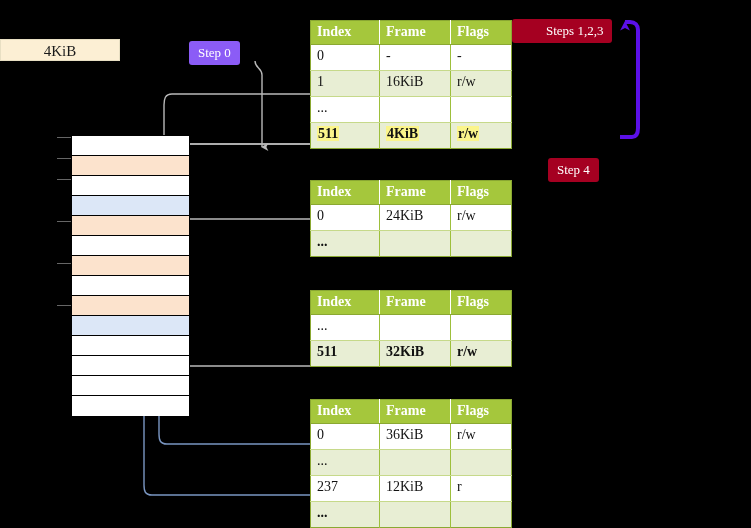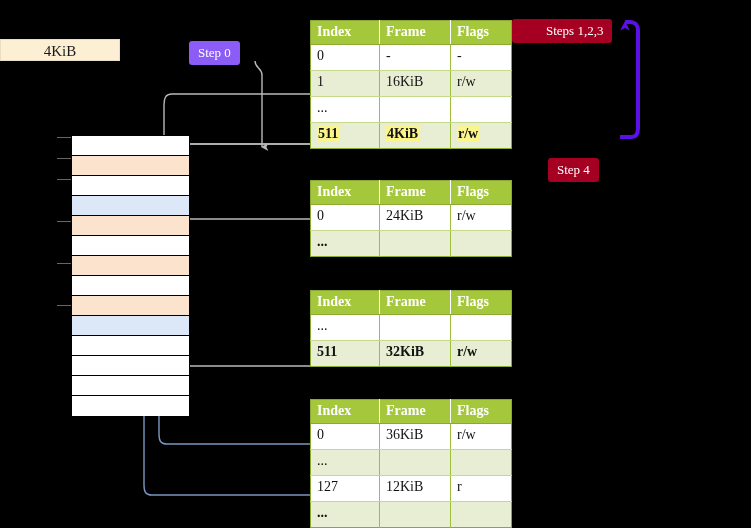--- a/index.html
+++ b/index.html
@@ -325,21 +325,21 @@
           <td class="col-index">0</td>
           <td class="col-frame">36KiB</td>
           <td class="col-flags">r/w</td>
         </tr>
         <tr class="alt">
           <td class="col-index">...</td>
           <td class="col-frame"></td>
           <td class="col-flags"></td>
         </tr>
         <tr>
-          <td class="col-index">127</td>
+          <td class="col-index">237</td>
           <td class="col-frame">12KiB</td>
           <td class="col-flags">r</td>
         </tr>
         <tr class="alt">
           <td class="col-index">...</td>
           <td class="col-frame"></td>
           <td class="col-flags"></td>
         </tr>
       </tbody>
   </table>

